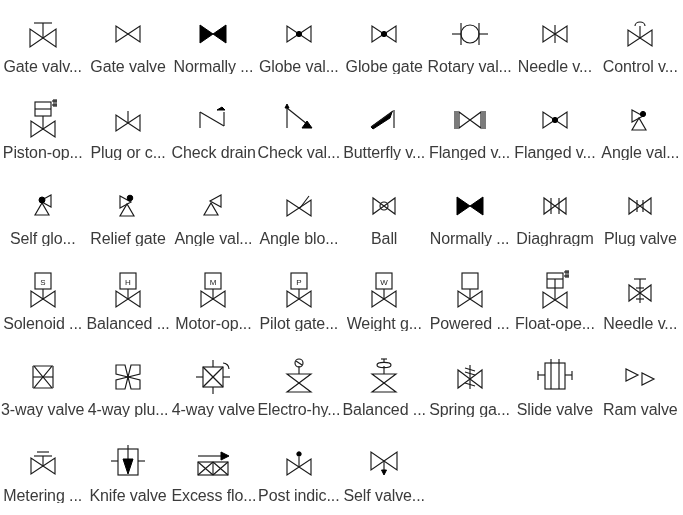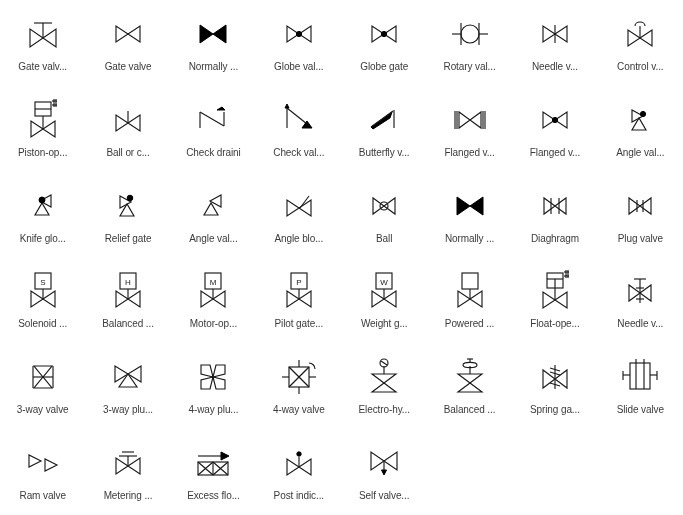--- a/index.html
+++ b/index.html
@@ -38,21 +38,21 @@
     width: 84px;
     display: flex;
     align-items: center;
     justify-content: center;
   }
   .stencil-art svg {
     display: block;
     overflow: visible;
   }
   .stencil-label {
-    font-size: 10px;
+    font-size: 16px;
     line-height: 14px;
     color: #3b3b3b;
     text-align: left;
     white-space: nowrap;
     overflow: hidden;
     max-width: 84px;
     margin-top: 2px;
     letter-spacing: -0.1px;
   }
   
@@ -178,21 +178,21 @@
       <div class="stencil-label">Piston-op...</div>
     </div>
     <div class="stencil-cell">
       <div class="stencil-art">
         <svg width="84" height="54" viewBox="0 0 84 54">
           <path class="s" d="M30,25 L30,41 L42,33 Z"></path>
           <path class="s" d="M54,25 L54,41 L42,33 Z"></path>
           <line class="s" x1="42" y1="33" x2="42" y2="21"></line>
         </svg>
       </div>
-      <div class="stencil-label">Ball or c...</div>
+      <div class="stencil-label">Plug or c...</div>
     </div>
     <div class="stencil-cell">
       <div class="stencil-art">
         <svg width="84" height="54" viewBox="0 0 84 54">
           <line class="s" x1="29" y1="22" x2="29" y2="38"></line>
           <line class="s" x1="29" y1="22" x2="53" y2="36"></line>
           <line class="s" x1="53" y1="22" x2="53" y2="36"></line>
           <path class="sf" d="M46,20 L54,20 L51,17 Z"></path>
         </svg>
       </div>
@@ -253,21 +253,21 @@
       <div class="stencil-label">Angle val...</div>
     </div>
     <div class="stencil-cell">
       <div class="stencil-art">
         <svg width="84" height="54" viewBox="0 0 84 54">
           <path class="s" d="M50,19 L50,31 L39,25 Z"></path>
           <path class="s" d="M34,39 L48,39 L41,27 Z"></path>
           <circle class="sf" cx="41" cy="24" r="3"></circle>
         </svg>
       </div>
-      <div class="stencil-label">Knife glo...</div>
+      <div class="stencil-label">Self glo...</div>
     </div>
     <div class="stencil-cell">
       <div class="stencil-art">
         <svg width="84" height="54" viewBox="0 0 84 54">
           <path class="s" d="M34,20 L34,32 L45,26 Z"></path>
           <path class="s" d="M34,40 L48,40 L41,28 Z"></path>
           <circle class="sf" cx="44" cy="22" r="2.8"></circle>
         </svg>
       </div>
       <div class="stencil-label">Relief gate</div>
@@ -441,30 +441,20 @@
           <line class="s" x1="32" y1="19" x2="32" y2="41"></line>
           <line class="s" x1="52" y1="19" x2="52" y2="41"></line>
           <line class="s" x1="32" y1="30" x2="52" y2="30"></line>
         </svg>
       </div>
       <div class="stencil-label">3-way valve</div>
     </div>
     <div class="stencil-cell">
       <div class="stencil-art">
         <svg width="84" height="54" viewBox="0 0 84 54">
-          <path class="s" d="M29,19 L29,35 L42,27 Z"></path>
-          <path class="s" d="M55,19 L55,35 L42,27 Z"></path>
-          <path class="s" d="M33,40 L51,40 L42,27 Z"></path>
-        </svg>
-      </div>
-      <div class="stencil-label">3-way plu...</div>
-    </div>
-    <div class="stencil-cell">
-      <div class="stencil-art">
-        <svg width="84" height="54" viewBox="0 0 84 54">
           <path class="s" d="M30,18 L39,18 L42,30 L30,27 Z"></path>
           <path class="s" d="M54,18 L45,18 L42,30 L54,27 Z"></path>
           <path class="s" d="M30,42 L39,42 L42,30 L30,33 Z"></path>
           <path class="s" d="M54,42 L45,42 L42,30 L54,33 Z"></path>
         </svg>
       </div>
       <div class="stencil-label">4-way plu...</div>
     </div>
     <div class="stencil-cell">
       <div class="stencil-art">
@@ -546,20 +536,32 @@
       <div class="stencil-art">
         <svg width="84" height="54" viewBox="0 0 84 54">
           <path class="s" d="M30,25 L30,41 L42,33 Z"></path>
           <path class="s" d="M54,25 L54,41 L42,33 Z"></path>
           <line class="s" x1="42" y1="33" x2="42" y2="23"></line>
           <line class="s" x1="33" y1="23" x2="51" y2="23"></line>
           <line class="s" x1="36" y1="19" x2="48" y2="19"></line>
         </svg>
       </div>
       <div class="stencil-label">Metering ...</div>
+    </div>
+    <div class="stencil-cell">
+      <div class="stencil-art">
+        <svg width="84" height="54" viewBox="0 0 84 54">
+          <rect class="s" x="32" y="16" width="20" height="26"></rect>
+          <line class="s" x1="25" y1="28" x2="32" y2="28"></line>
+          <line class="s" x1="52" y1="28" x2="59" y2="28"></line>
+          <line class="s" x1="42" y1="12" x2="42" y2="32"></line>
+          <path class="sf" d="M37,26 L47,26 L42,41 Z"></path>
+        </svg>
+      </div>
+      <div class="stencil-label">Knife valve</div>
     </div>
     <div class="stencil-cell">
       <div class="stencil-art">
         <svg width="84" height="54" viewBox="0 0 84 54">
           <rect class="s" x="27" y="29" width="30" height="13"></rect>
           <line class="s" x1="42" y1="29" x2="42" y2="42"></line>
           <line class="s" x1="27" y1="29" x2="42" y2="42"></line>
           <line class="s" x1="42" y1="29" x2="27" y2="42"></line>
           <line class="s" x1="42" y1="29" x2="57" y2="42"></line>
           <line class="s" x1="57" y1="29" x2="42" y2="42"></line>

